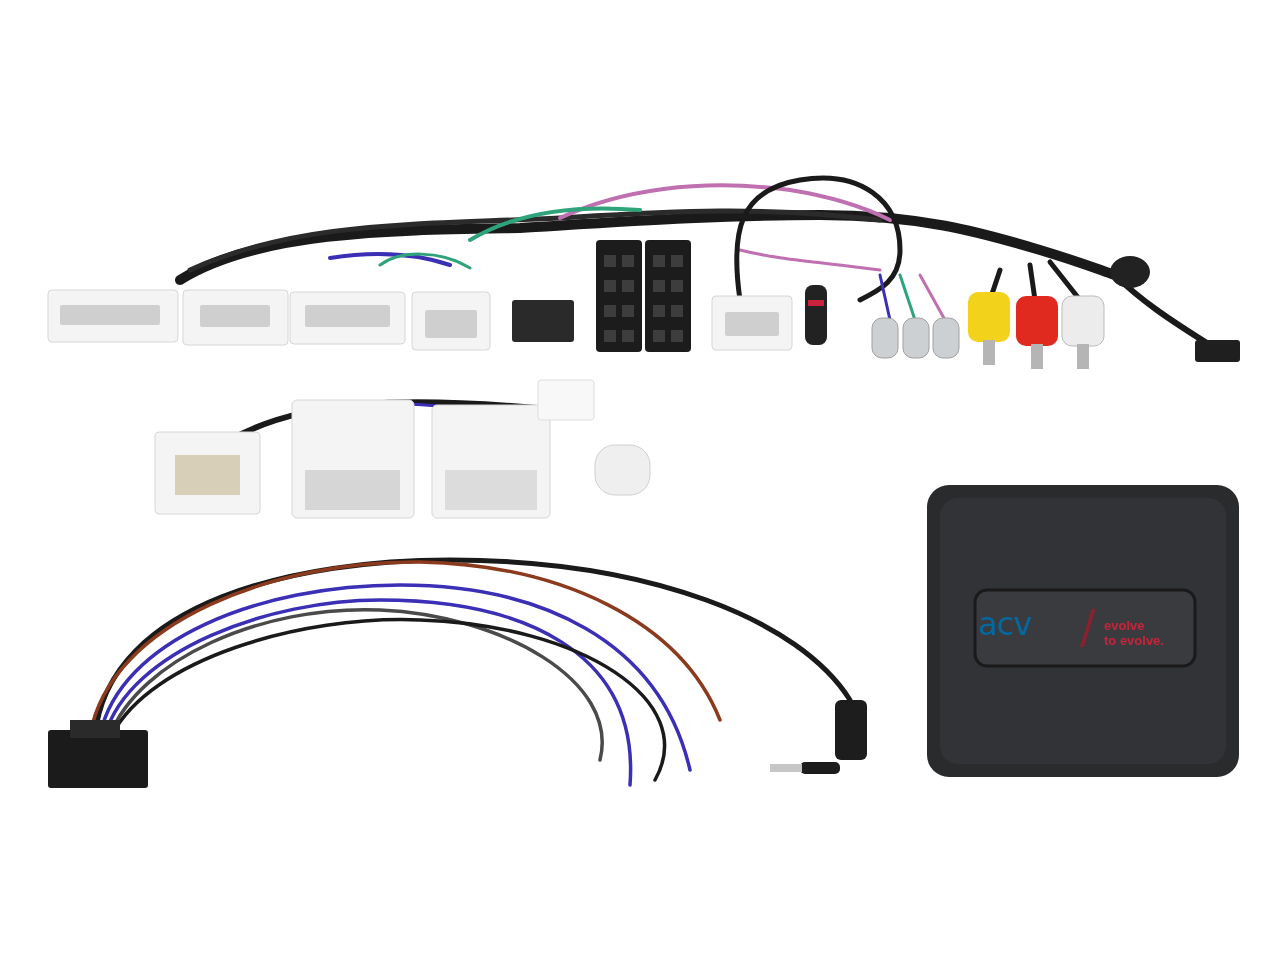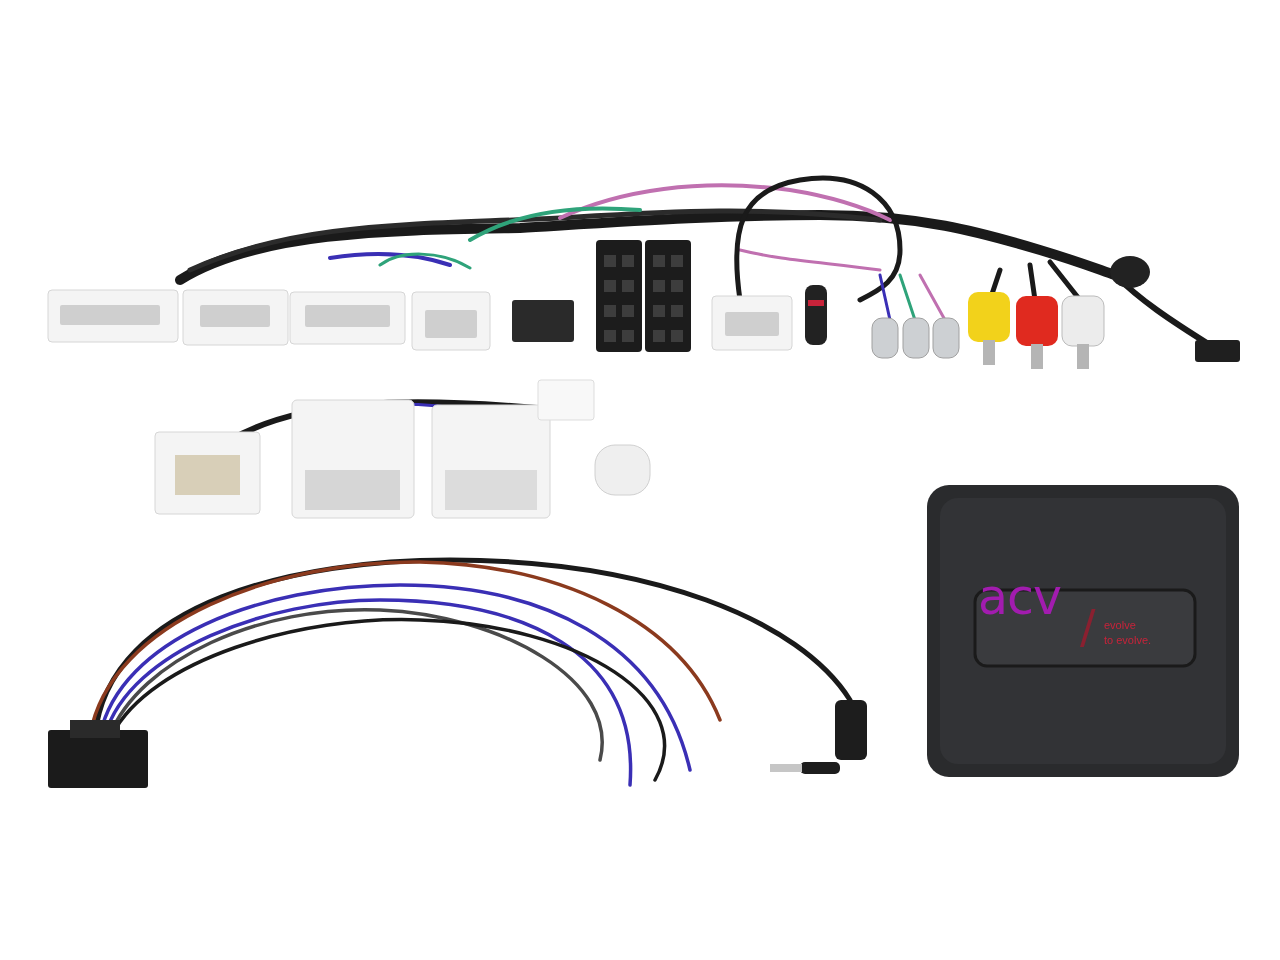--- a/index.html
+++ b/index.html
@@ -1,20 +1,20 @@
 <!DOCTYPE html>
 <html><head>
 <meta charset="utf-8">
 <style>
   html,body{margin:0;padding:0;background:#ffffff;}
   body{width:1280px;height:960px;position:relative;overflow:hidden;font-family:"Liberation Sans",sans-serif;}
   svg{position:absolute;left:0;top:0;}
-  .logo-main{position:absolute;left:978px;top:573px;font-size:49px;color:#a21caf;font-family:"DejaVu Sans",sans-serif;letter-spacing:-1px;line-height:1;}
+  .logo-main{position:absolute;left:978px;top:608px;font-size:32px;color:#0369a1;font-family:"DejaVu Sans",sans-serif;letter-spacing:-1px;line-height:1;}
   .logo-slash{position:absolute;left:1080px;top:604px;font-size:46px;color:#8a2030;font-family:"DejaVu Sans",sans-serif;line-height:1;}
-  .logo-tag{position:absolute;left:1104px;top:618px;font-size:11px;line-height:15px;color:#c8233a;font-weight:normal;}
+  .logo-tag{position:absolute;left:1104px;top:618px;font-size:13px;line-height:15px;color:#c8233a;font-weight:bold;}
 </style>
 </head>
 <body>
 
 <svg width="1280" height="960" viewBox="0 0 1280 960">
 
   <g fill="none" stroke-linecap="round">
     <path d="M180 280 C260 230 400 230 520 228 C620 222 720 215 820 215 C920 215 980 232 1040 250 C1080 262 1100 270 1115 275" stroke="#1a1a1a" stroke-width="10"></path>
     <path d="M190 270 C300 220 420 225 560 218 C660 212 760 205 880 220" stroke="#2b2b2b" stroke-width="5"></path>
     <path d="M560 218 C620 190 700 178 790 190 C840 198 870 210 890 220" stroke="#c070b0" stroke-width="4"></path>

